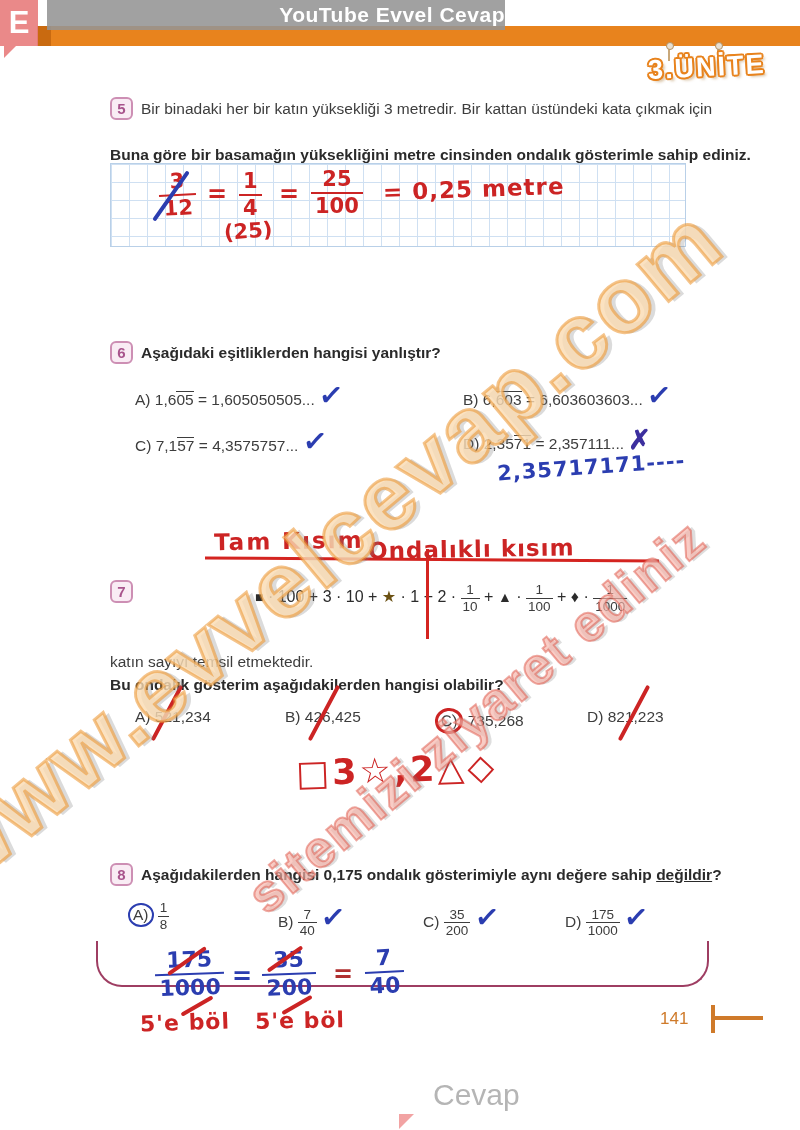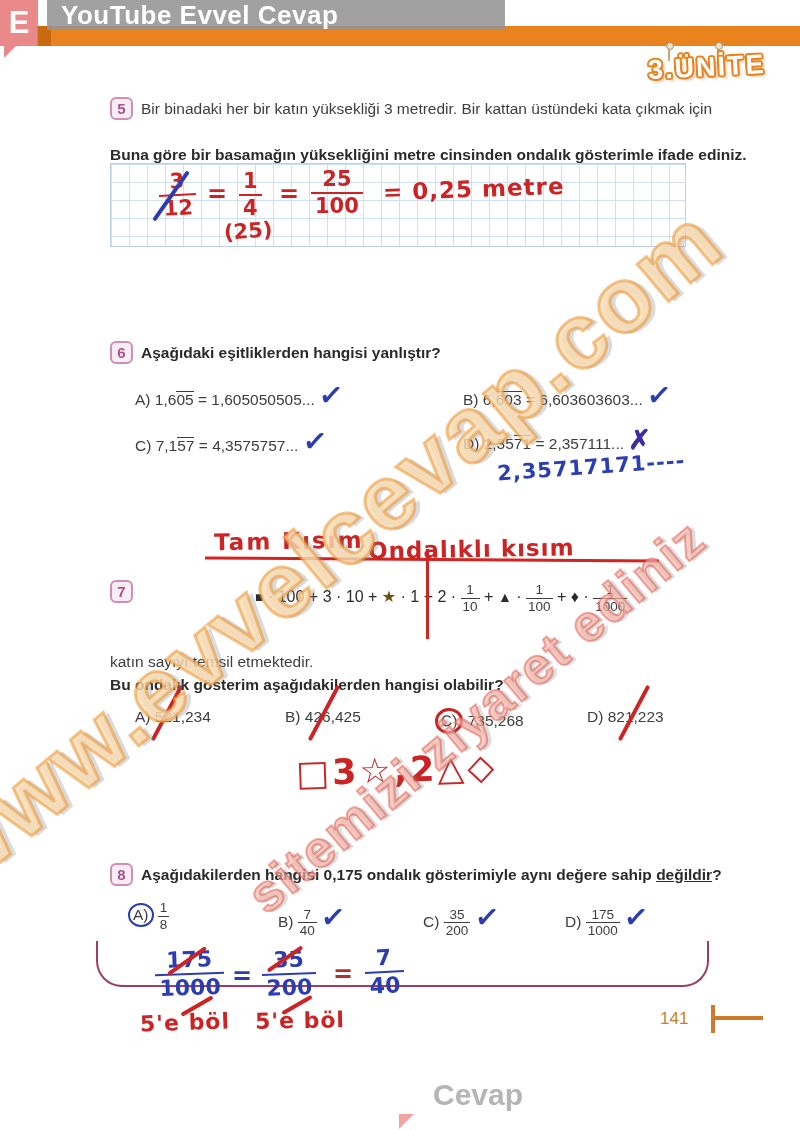--- a/index.html
+++ b/index.html
@@ -1,21 +1,21 @@
 <!DOCTYPE html>
 <html><head>
 <meta charset="utf-8">
 <style>
   * { margin:0; padding:0; box-sizing:border-box; }
   body { background:#e8e8e8; font-family:"Liberation Sans", sans-serif; }
   .page { position:relative; width:800px; height:1130px; background:#fff; margin:0 auto; overflow:hidden; }
 
   
   .gray-box1 { position:absolute; left:47px; top:0; width:458px; height:30px; background:rgba(148,148,148,0.88); z-index:3; }
-  .gray-box1 span { display:block; padding-left:14px; line-height:30px; color:#fff; font-size:26px; font-weight:bold; letter-spacing:0.5px; }
+  .gray-box1 span { display:block; padding-left:3px; line-height:30px; color:#fff; font-size:21px; font-weight:bold; letter-spacing:0.5px;text-align:right; }
   .orange-bar { position:absolute; left:37px; top:26px; width:763px; height:20px; background:#e8831d; z-index:2; }
   .orange-cap { position:absolute; left:37px; top:26px; width:14px; height:20px; background:#c96a10; z-index:3; }
   .gray-box2 { position:absolute; left:47px; top:30px; width:322px; height:25px; background:rgba(148,148,148,0.88); z-index:4; }
   .gray-box2 span { display:block; padding-left:14px; line-height:25px; color:#fff; font-size:16px; font-weight:bold; }
   .e-logo { position:absolute; left:0; top:0; width:38px; height:46px; background:rgba(232,124,124,0.9); z-index:5; text-align:center; }
   .e-logo span { color:#fff; font-size:31px; font-weight:bold; line-height:46px; }
   .e-tail { position:absolute; left:4px; top:46px; width:0; height:0; border-top:12px solid rgba(232,124,124,0.9); border-right:12px solid transparent; z-index:5; }
   .string { position:absolute; width:2px; height:15px; background:#c9a87a; z-index:2; }
   .string::before { content:""; position:absolute; left:-2px; top:-4px; width:6px; height:6px; border-radius:50%; background:#e8e0d2; border:1px solid #b39060; }
   .unit-badge { position:absolute; left:648px; top:52px; z-index:3; font-size:27px; font-weight:bold; color:#fff; letter-spacing:2px; transform:rotate(-3deg);
@@ -59,21 +59,21 @@
   .circ-blue { display:inline-block; border:2.5px solid #2b3db0; border-radius:50%; padding:1px 3px; }
 
   
   .bracket { position:absolute; left:96px; top:941px; width:613px; height:46px; border-left:2.5px solid #9e3d62; border-right:2.5px solid #9e3d62; border-bottom:2.5px solid #9e3d62; border-radius:0 0 26px 26px; z-index:1; }
   .pagenum { position:absolute; left:660px; top:1009px; color:#cf7a2a; font-size:17px; z-index:2; }
   .pn-v { position:absolute; left:711px; top:1005px; width:4px; height:28px; background:#cf7a2a; z-index:2; }
   .pn-h { position:absolute; left:711px; top:1016px; width:52px; height:4px; background:#cf7a2a; z-index:2; }
   .brand-box { position:absolute; left:295px; top:1072px; width:128px; height:42px; background:#f2a3a3; z-index:2; text-align:center; }
   .brand-box span { color:#fff; font-size:30px; font-weight:bold; line-height:42px; }
   .brand-tail { position:absolute; left:399px; top:1114px; width:0; height:0; border-top:15px solid #f2a3a3; border-right:15px solid transparent; z-index:2; }
-  .brand-gray { position:absolute; left:433px; top:1078px; color:#b5b5b5; font-size:30px; font-weight:bold; z-index:2; }
+  .brand-gray { position:absolute; left:433px; top:1078px; color:#b5b5b5; font-size:30px; font-weight:normal; z-index:2; }
 </style>
 </head>
 <body>
 
 <div class="page">
 
   <div class="orange-bar"></div>
   <div class="orange-cap"></div>
   <div class="gray-box1">
     <span>YouTube Evvel Cevap</span>
@@ -84,21 +84,21 @@
   <div class="e-tail"></div>
   <div class="string" style="left:668px; top:46px;"></div>
   <div class="string" style="left:717px; top:46px;"></div>
   <div class="unit-badge">3.ÜNİTE</div>
 
   <div class="wm wm1">www.evvelcevap.com</div>
   <div class="wm wm2">sitemizi ziyaret ediniz</div>
 
   <div class="qbadge" style="left:110px; top:97px;">5</div>
   <div class="ptext" style="left:141px; top:100px;">Bir binadaki her bir katın yüksekliği 3 metredir. Bir kattan üstündeki kata çıkmak için</div>
-  <div class="ptext pbold" style="left:110px; top:146px;">Buna göre bir basamağın yüksekliğini metre cinsinden ondalık gösterimle ifade ediniz.</div>
+  <div class="ptext pbold" style="left:110px; top:146px;">Buna göre bir basamağın yüksekliğini metre cinsinden ondalık gösterimle sahip ediniz.</div>
 
   <div class="grid">
     <span class="hw red hwfrac" style="position:absolute; left:48px; top:6px; transform:rotate(-3deg);">
       <span class="fn">3</span>
       <span class="fd">12</span>
     </span>
     <span class="hw red" style="position:absolute; left:96px; top:16px; font-size:24px;">=</span>
     <span class="hw red hwfrac" style="position:absolute; left:128px; top:6px;">
       <span class="fn">1</span>
       <span class="fd">4</span>

